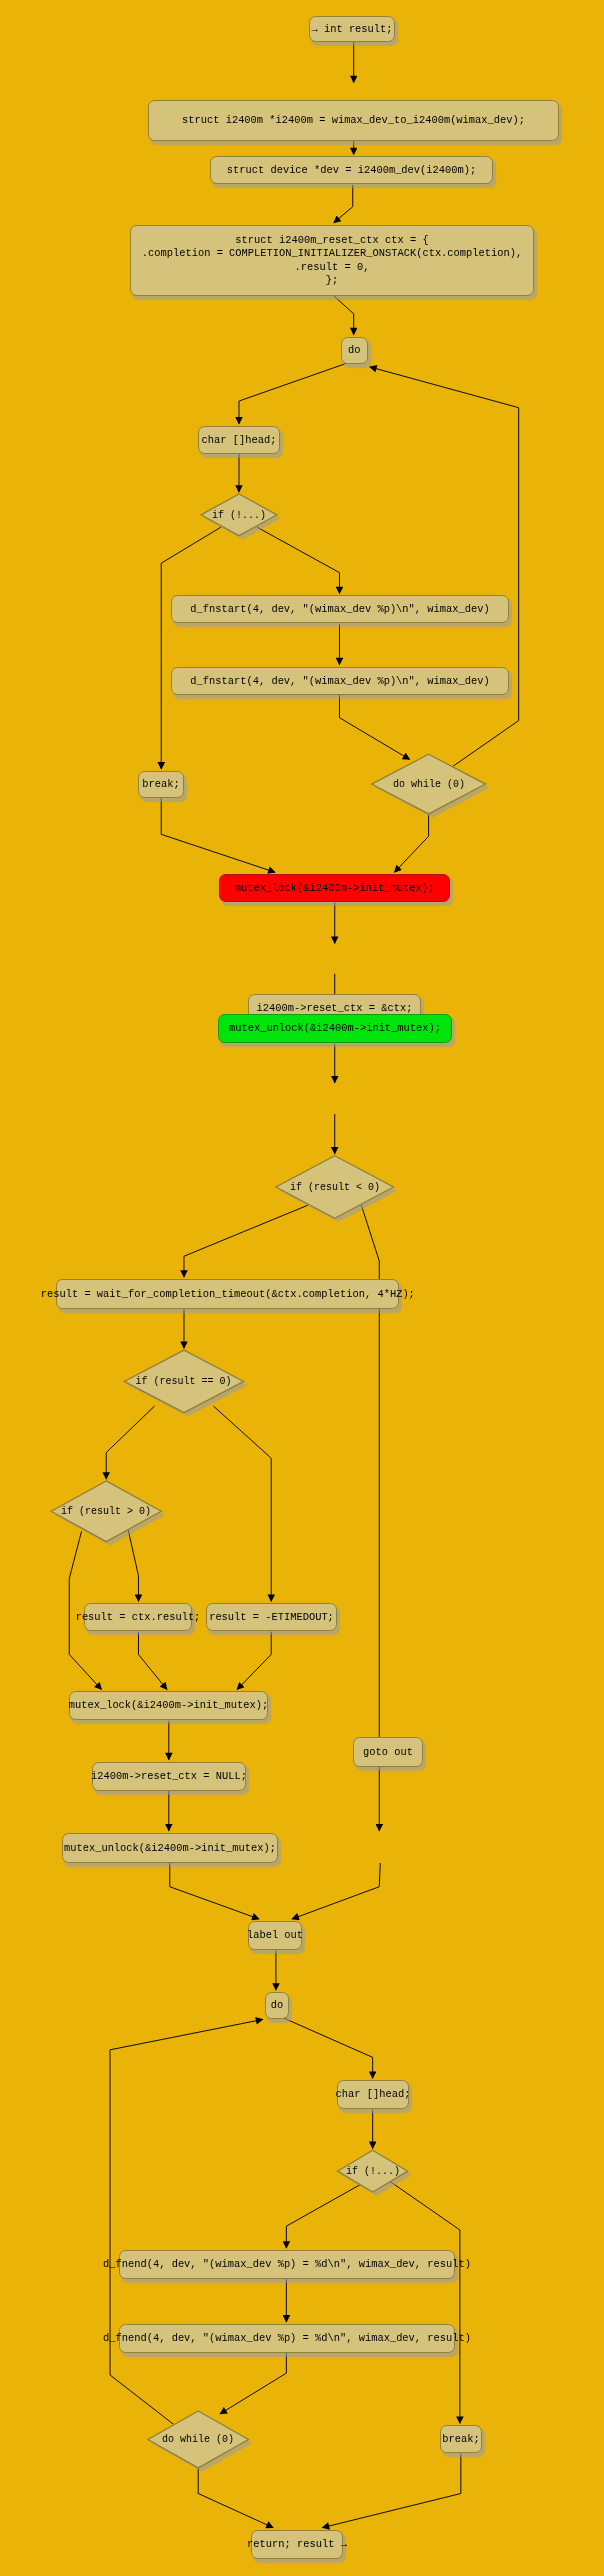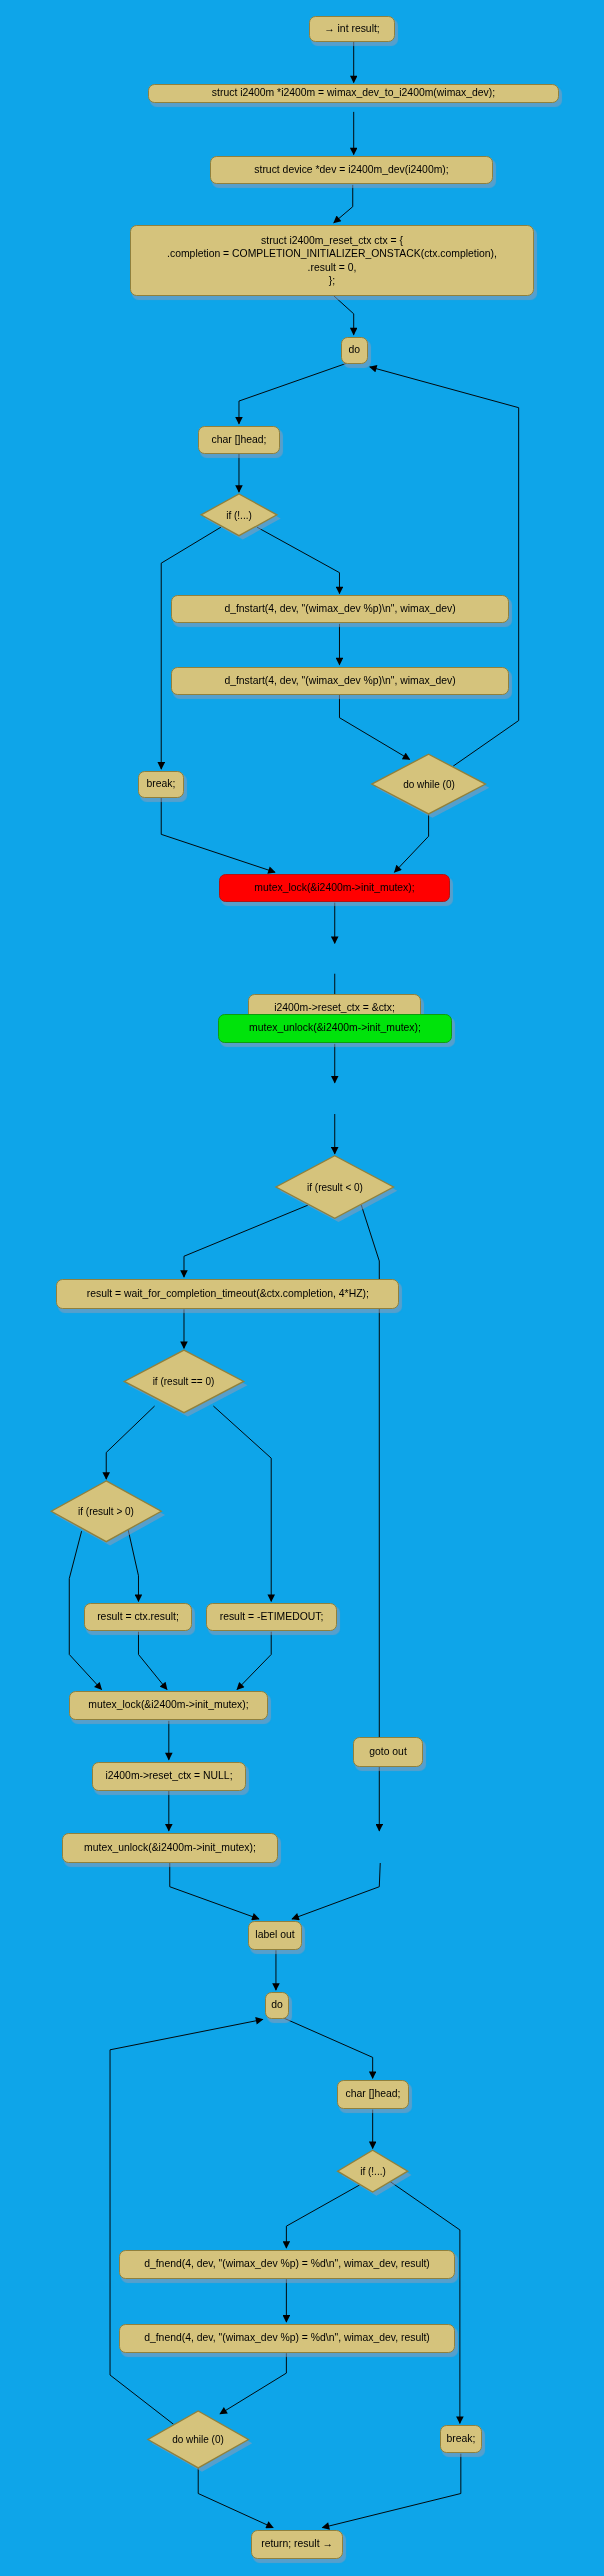--- a/index.html
+++ b/index.html
@@ -1,17 +1,17 @@
 <!DOCTYPE html>
 <html style="font-size:15px"><head>
 <meta charset="utf-8">
 <style>
   html,body{margin:0;padding:0;background:#ffffff;}
-  #canvas{position:relative;width:605px;height:2576px;background:#0ea5e9;overflow:hidden;
-          font-family:Liberation Sans, sans-serif;}
+  #canvas{position:relative;width:605px;height:2576px;background:#eab308;overflow:hidden;
+          font-family:Liberation Mono, monospace;}
   #edges{position:absolute;left:0;top:0;width:605px;height:2576px;}
   .node{position:absolute;box-sizing:border-box;display:flex;align-items:center;justify-content:center;
         text-align:center;font-size:10.4px;color:#000;border-radius:6.6px;
         border:1.3px solid #90803c;background:#d5c37c;
         box-shadow:2.8px 3.8px 0.9px rgba(145,155,180,0.55);
         white-space:nowrap;line-height:12.3px;z-index:2;}
   .node.multi{white-space:pre-line;line-height:13.3px;font-size:10.4px;}
   .node.red{background:#ff0000;border-color:#b01515;}
   .node.green{background:#00e30b;border-color:#0f9c0f;}
   .dlabel{position:absolute;display:flex;align-items:center;justify-content:center;
@@ -83,21 +83,21 @@
         <polygon points="194,1424 257,1457 194,1490 131,1457" class="diamond"></polygon>
         <polygon points="116,1566 174,1598 116,1630 58,1598" class="dshadow"></polygon>
         <polygon points="112,1562 170,1594 112,1626 54,1594" class="diamond"></polygon>
         <polygon points="397,2272 434,2294 397,2316 360,2294" class="dshadow"></polygon>
         <polygon points="393,2268 430,2290 393,2312 356,2290" class="diamond"></polygon>
         <polygon points="213,2547 266,2577 213,2607 160,2577" class="dshadow"></polygon>
         <polygon points="209,2543 262,2573 209,2603 156,2573" class="diamond"></polygon>
       </g>
   </svg>
 <div class="node" style="left: 309px; top: 16px; width: 86px; height: 25.6px;">→ int result;</div>
-    <div class="node" style="left: 148px; top: 84px; width: 411px; height: 19px;">struct i2400m *i2400m = wimax_dev_to_i2400m(wimax_dev);</div>
+    <div class="node" style="left: 148px; top: 100px; width: 411px; height: 41px;">struct i2400m *i2400m = wimax_dev_to_i2400m(wimax_dev);</div>
     <div class="node" style="left: 210px; top: 156px; width: 283px; height: 28.4px;">struct device *dev = i2400m_dev(i2400m);</div>
     <div class="node multi" style="left: 130px; top: 225px; width: 404px; height: 71px;">struct i2400m_reset_ctx ctx = {
 .completion = COMPLETION_INITIALIZER_ONSTACK(ctx.completion),
 .result = 0,
 };</div>
     <div class="node" style="left: 341px; top: 337px; width: 26.5px; height: 26.5px;">do</div>
     <div class="node" style="left: 198px; top: 426px; width: 82px; height: 27.5px;">char []head;</div>
     <div class="dlabel" style="left: 201px; top: 494px; width: 76px; height: 42px;">if (!...)</div>
     <div class="node" style="left: 171px; top: 595px; width: 338px; height: 28.4px;">d_fnstart(4, dev, "(wimax_dev %p)\n", wimax_dev)</div>
     <div class="node" style="left: 171px; top: 667px; width: 338px; height: 28.4px;">d_fnstart(4, dev, "(wimax_dev %p)\n", wimax_dev)</div>

